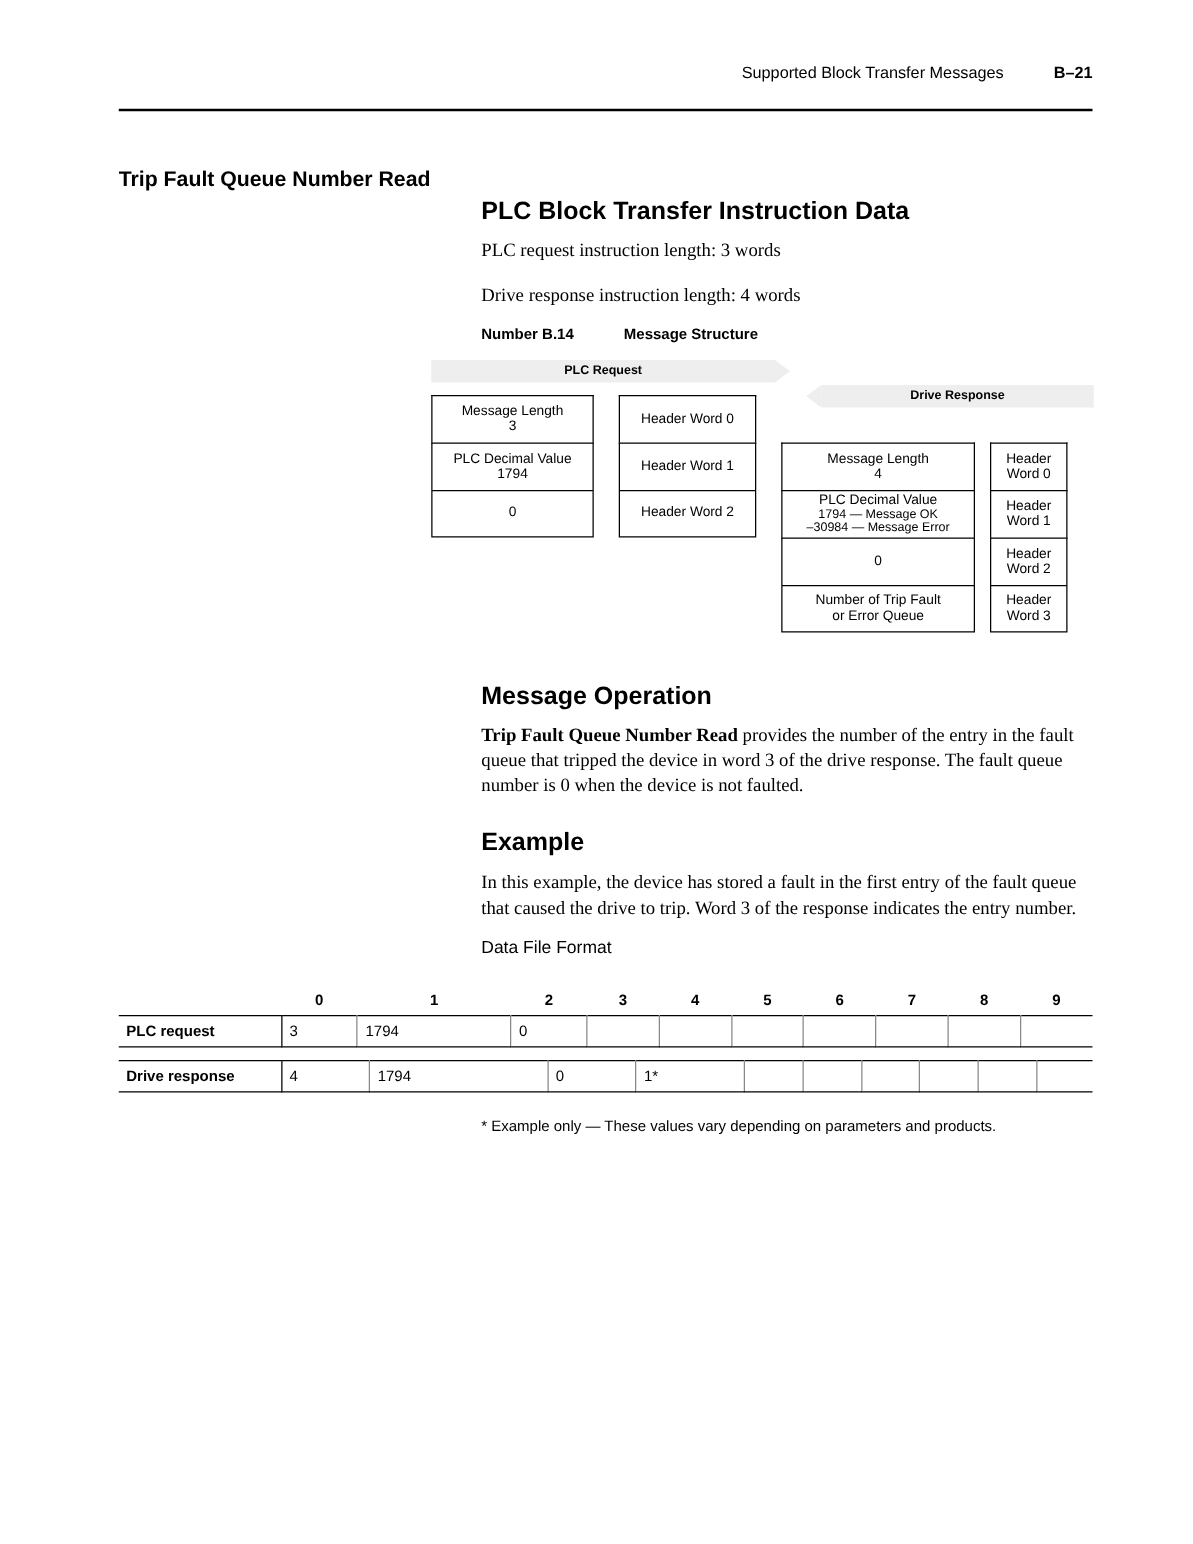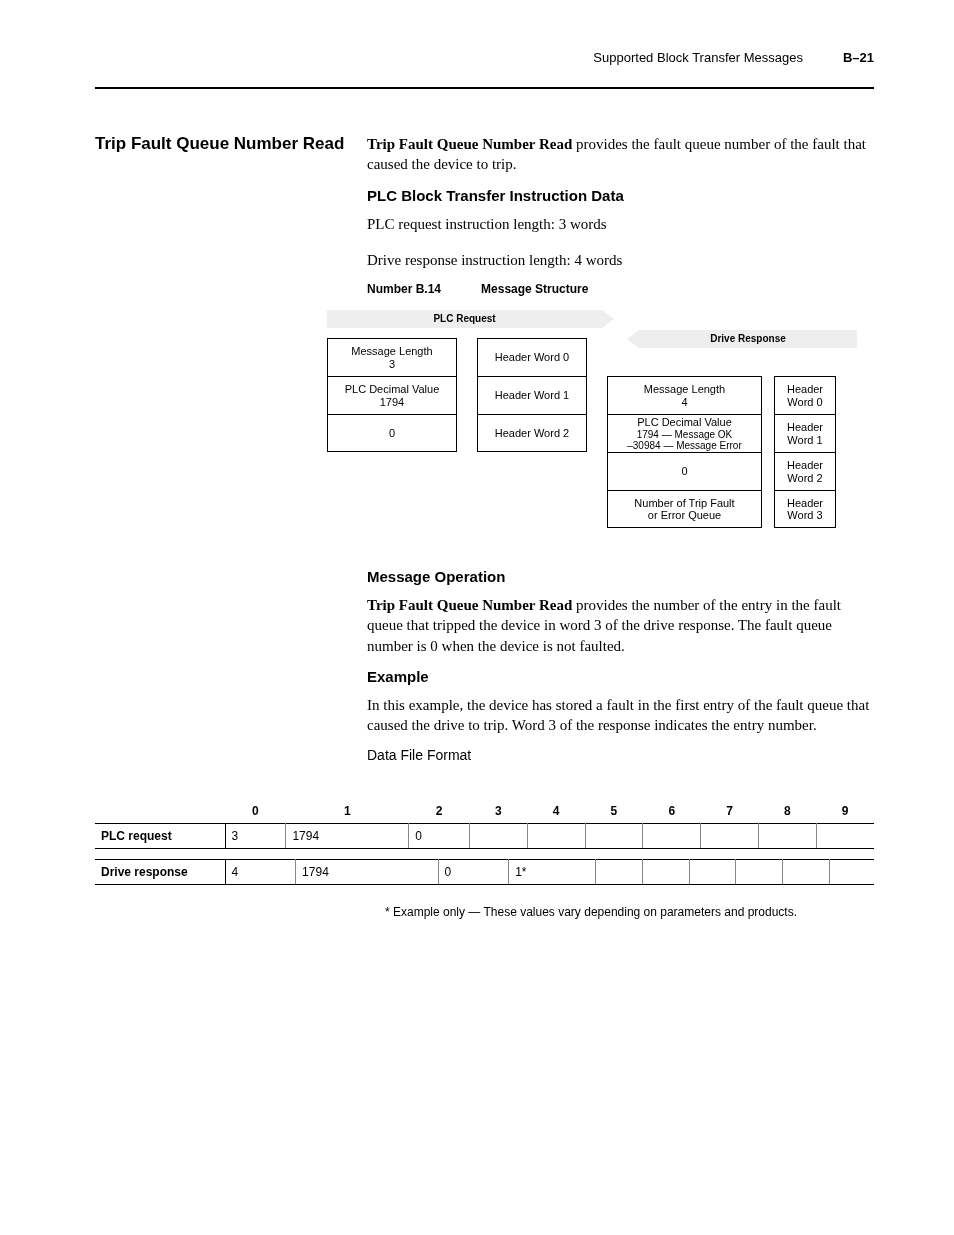--- a/index.html
+++ b/index.html
@@ -19,35 +19,35 @@
     font-size: 13px;
     padding-bottom: 22px;
     border-bottom: 2px solid #000;
     margin-bottom: 45px;
     gap: 40px;
   }
   .header-line .pagenum { font-weight: bold; }
   .two-col {
     display: grid;
     grid-template-columns: 260px 1fr;
-    column-gap: 12px;
+    column-gap: 30px;
   }
   .col-left { }
   .col-right { }
   h1.section-title {
     font-family: Arial, Helvetica, sans-serif;
     font-size: 17px;
     font-weight: bold;
   }
   p { margin-bottom: 12px; line-height: 1.35; }
   h2.subhead {
     font-family: Arial, Helvetica, sans-serif;
-    font-size: 15px;
-    font-weight: bold;
-    margin-top: 12px;
+    font-size: 20px;
+    font-weight: bold;
+    margin-top: 24px;
     margin-bottom: 10px;
   }
   .fig-caption {
     font-family: Arial, Helvetica, sans-serif;
     font-size: 12px;
     font-weight: bold;
     margin-top: 8px;
     margin-bottom: 14px;
   }
   .fig-caption .fignum { margin-right: 40px; }
@@ -130,21 +130,21 @@
   .resp-group { display: flex; gap: 12px; margin-top: 38px; }
   .resp-hdr .cell { height: 38px; }
   .resp-main .cell { height: 38px; }
   .stack-main .cell { height: 38px; }
   .stack-hdr  .cell { height: 38px; }
 
   
   .data-heading {
     font-family: Arial, Helvetica, sans-serif;
     font-size: 14px;
-    margin-bottom: 28px;
+    margin-bottom: 15px;
   }
   table.data {
     width: 100%;
     border-collapse: collapse;
     font-family: Arial, Helvetica, sans-serif;
     font-size: 12px;
     margin-bottom: 10px;
   }
   table.data th, table.data td {
     text-align: left;
@@ -180,23 +180,20 @@
 <div class="header-line">
   <span>Supported Block Transfer Messages</span>
   <span class="pagenum">B–21</span>
 </div>
 
 <div class="two-col">
   <div class="col-left">
     <h1 class="section-title">Trip Fault Queue Number Read</h1>
   </div>
   <div class="col-right">
-    <p>
-      <strong>Trip Fault Queue Number Read</strong><span> provides the fault queue number of the fault that caused the device to trip.</span>
-    </p>
 
     <h2 class="subhead">PLC Block Transfer Instruction Data</h2>
     <p style="margin-bottom:16px">PLC request instruction length: 3 words</p>
     <p>Drive response instruction length: 4 words</p>
 
     <div class="fig-caption">
       <span class="fignum">Number B.14</span><span>Message Structure</span>
     </div>
 
     <div class="diagram">

